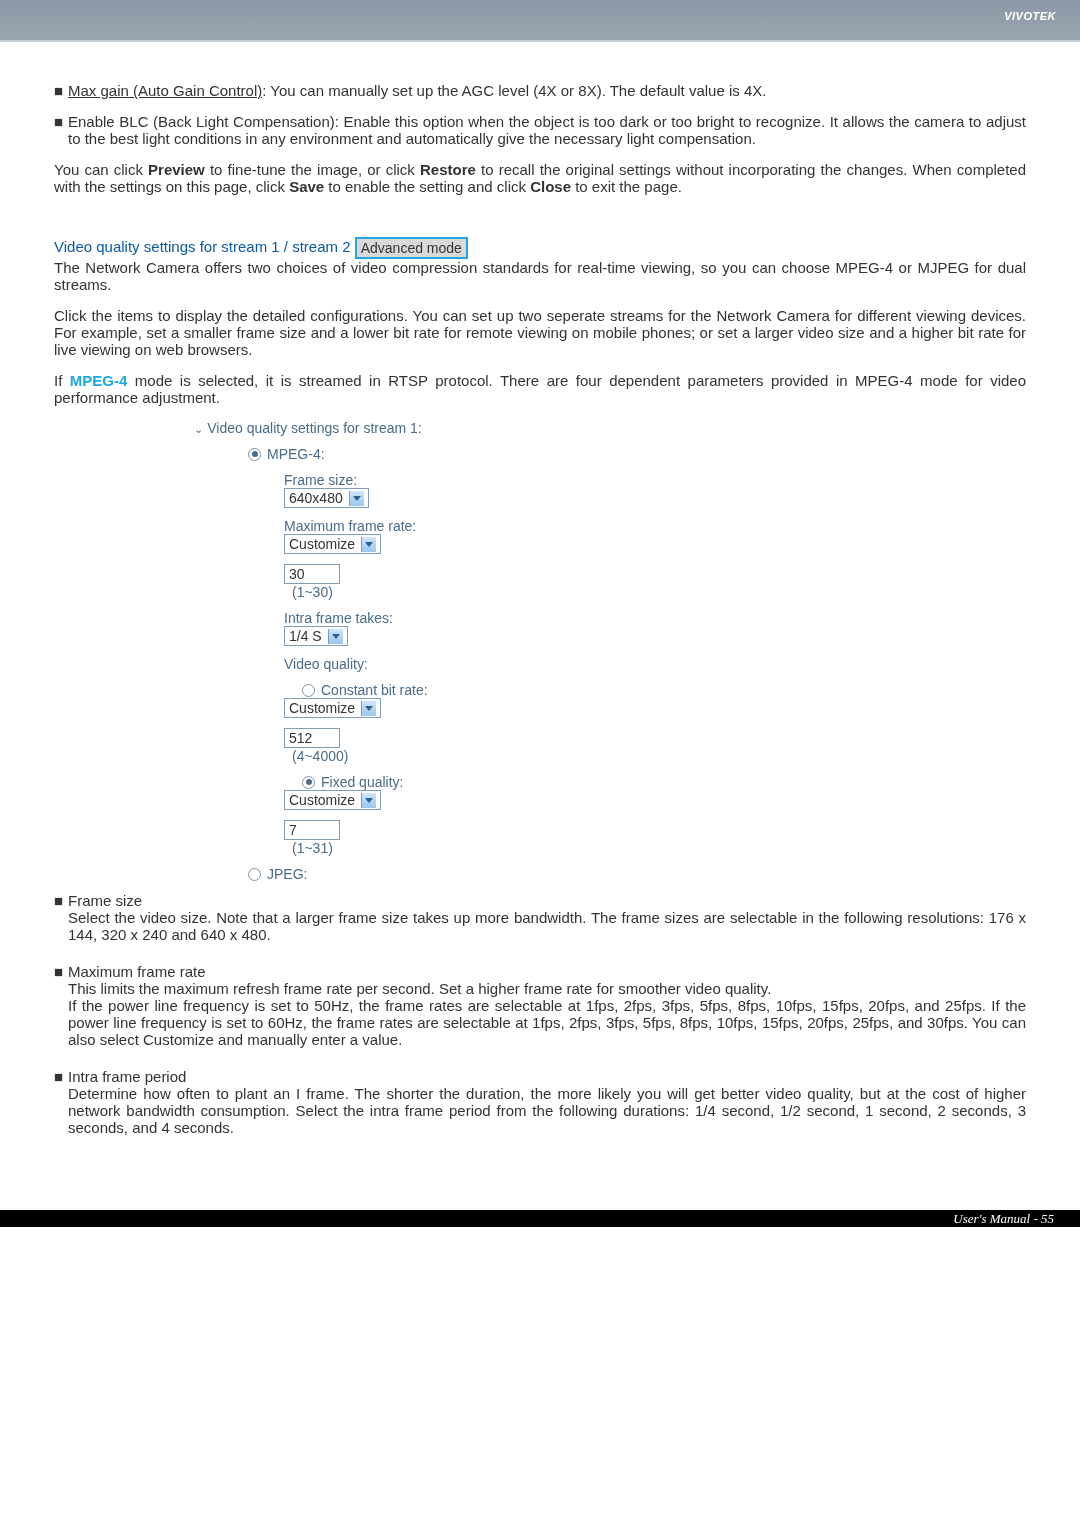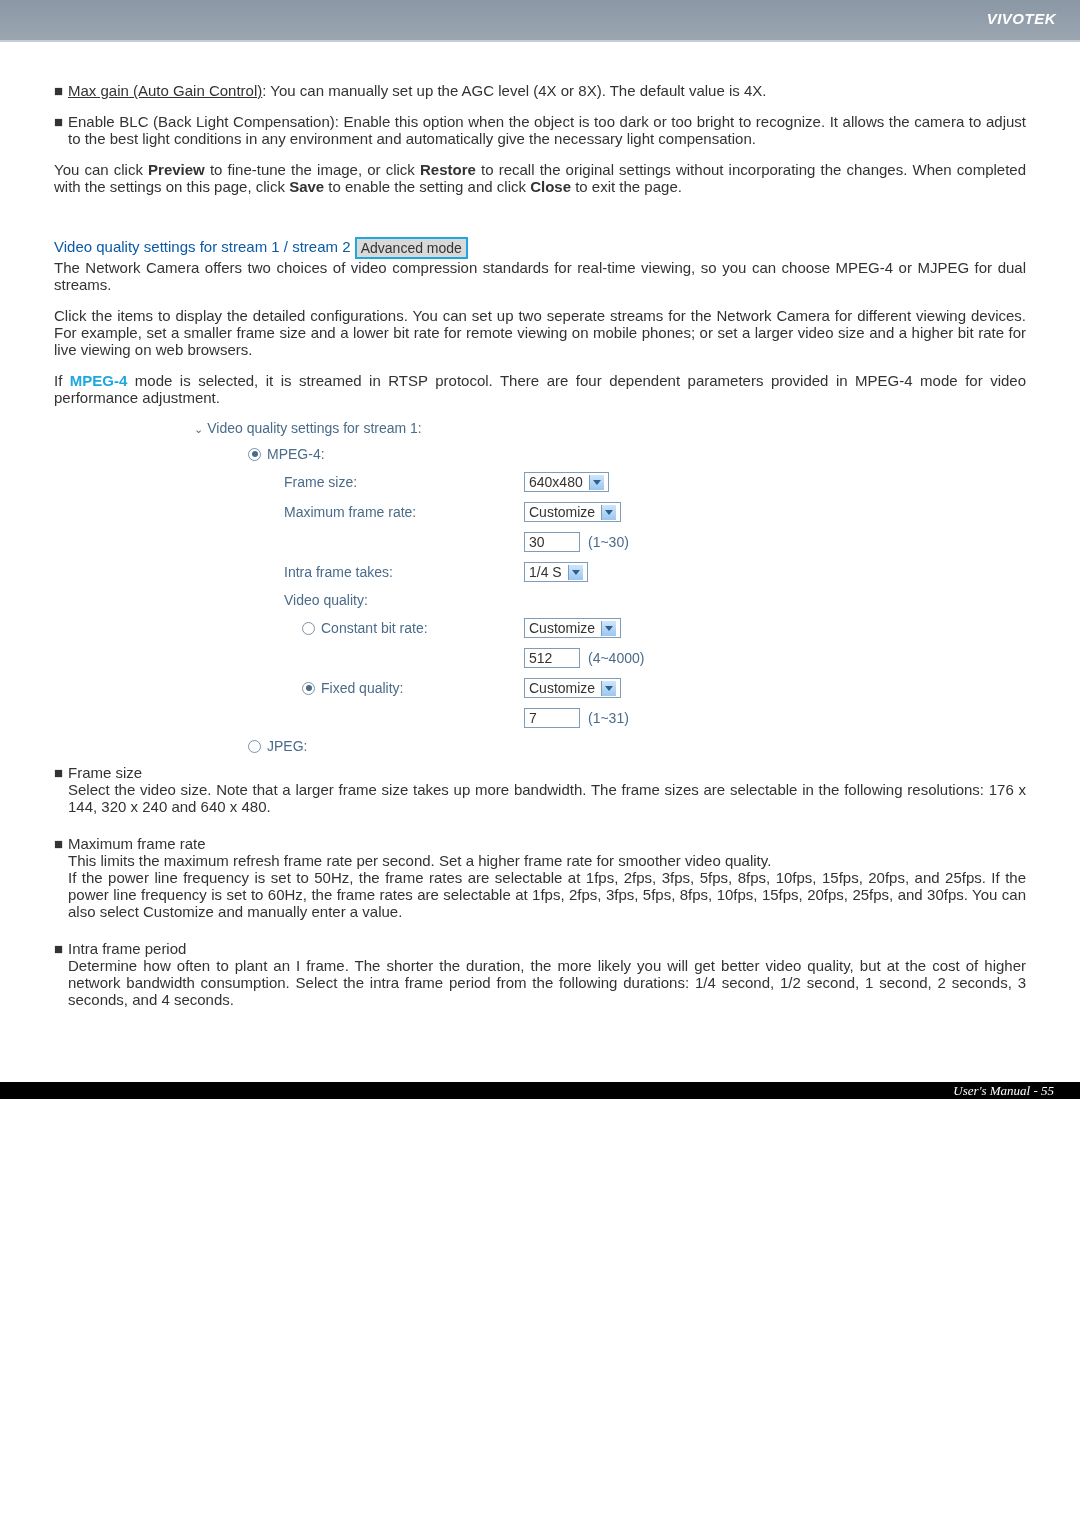--- a/index.html
+++ b/index.html
@@ -1,39 +1,39 @@
 <!DOCTYPE html>
 <html><head>
 <meta charset="utf-8">
 <style>
 * { box-sizing: border-box; margin: 0; padding: 0; }
 body { font-family: Arial, Helvetica, sans-serif; font-size: 15px; color: #333; width: 1080px; background: #fff; }
 .header-band { height: 40px; background: linear-gradient(to bottom, #8b98a5 0%, #9aa5b0 100%); position: relative; }
-.header-band .brand { position: absolute; right: 24px; top: 10px; color: #fff; font-style: italic; font-weight: bold; font-size: 15px; letter-spacing: 0.5px; }
+.header-band .brand { position: absolute; right: 24px; top: 10px; color: #fff; font-style: italic; font-weight: bold; font-size: 11px; letter-spacing: 0.5px; }
 .divider { height: 2px; background: #c5ced6; }
 .page { padding: 40px 54px 30px 54px; }
 p { margin: 0; }
 .block { margin-bottom: 14px; text-align: justify; }
 .bullet-row { display: flex; }
 .bullet-mark { width: 14px; flex: none; }
 .bullet-body { flex: 1; }
 .ul { text-decoration: underline; }
 .bold { font-weight: bold; }
 .link-title { color: #0a5aa6; }
 .adv-badge { display: inline-block; border: 2px solid #1ea7e0; background: #d9d9d9; color: #333; padding: 1px 4px; font-size: 14px; vertical-align: middle; }
 .mpeg { color: #1ea7e0; font-weight: bold; }
 .form-area { margin: 6px 0 4px 140px; color: #4a6b8a; font-size: 14px; }
 .form-title { margin-bottom: 10px; }
 .chev { font-size: 11px; margin-right: 4px; }
 .form-indent { margin-left: 54px; }
 .radio-row { display:flex; align-items:center; margin-bottom:10px; color:#4a6b8a; }
 .radio { width:13px; height:13px; border:1px solid #7a93a8; border-radius:50%; margin-right:6px; display:inline-flex; align-items:center; justify-content:center; }
 .radio.sel::after { content:""; width:6px; height:6px; border-radius:50%; background:#4a6b8a; display:block; }
 .form-pairs { margin-left: 36px; }
-.form-row { display:flex; align-items:center; margin-bottom:10px; }
+.form-row { display:flex; align-items:flex-start; margin-bottom:10px;flex-direction:column; }
 .form-label { width: 240px; color:#4a6b8a; }
 .form-label.inner { display:flex; align-items:center; padding-left:18px; width:240px; }
 .select-box { border:1px solid #7e9db9; background:#fff; color:#333; padding:1px 4px; display:inline-flex; align-items:center; min-width:80px; justify-content:space-between; }
 .dd-btn { width:15px; height:15px; background:linear-gradient(#cfe6fb,#9cc6ef); border-left:1px solid #7e9db9; margin-left:6px; display:flex; align-items:center; justify-content:center; }
 .caret { width:0; height:0; border-left:4px solid transparent; border-right:4px solid transparent; border-top:5px solid #2b5f8f; }
 .text-input { border:1px solid #7e9db9; background:#fff; color:#333; padding:1px 4px; width:56px; display:inline-block; }
 .range-lbl { color:#4a6b8a; margin-left:8px; }
 .sub-heading { margin-top:6px; }
 .footer { background:#000000; height:17px; margin-top:30px; display:flex; align-items:center; justify-content:flex-end; padding-right:26px;font-family:Liberation Serif, serif; }
 .footer span { color:#fff; font-style:italic; font-size:13px; }

